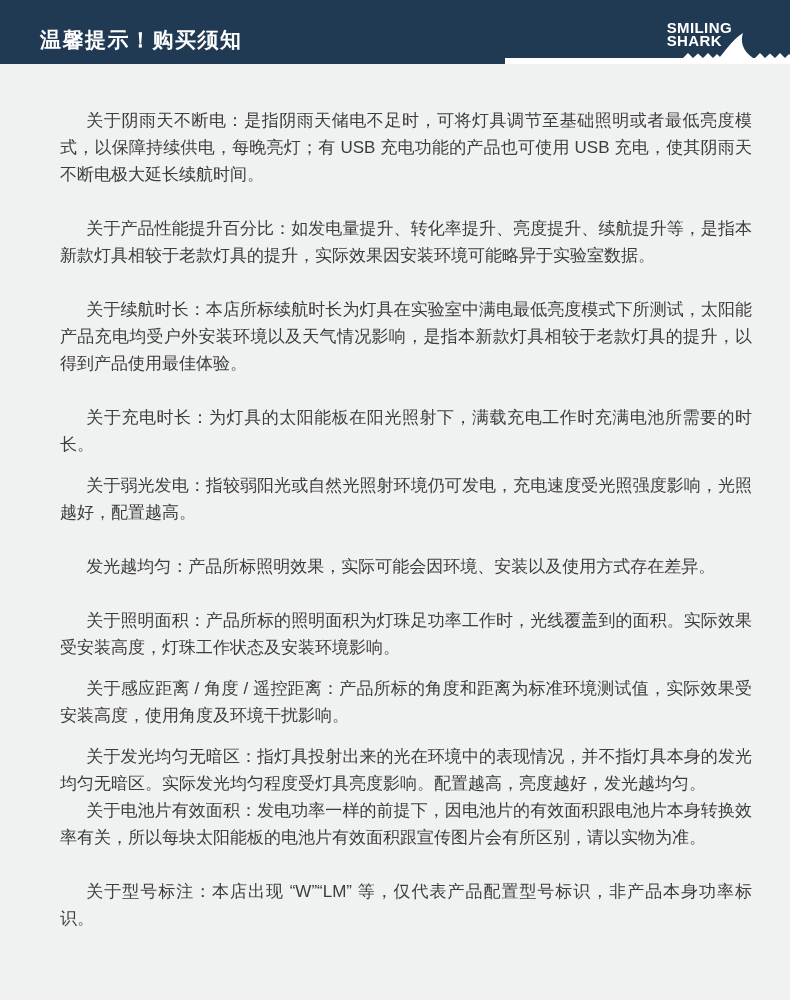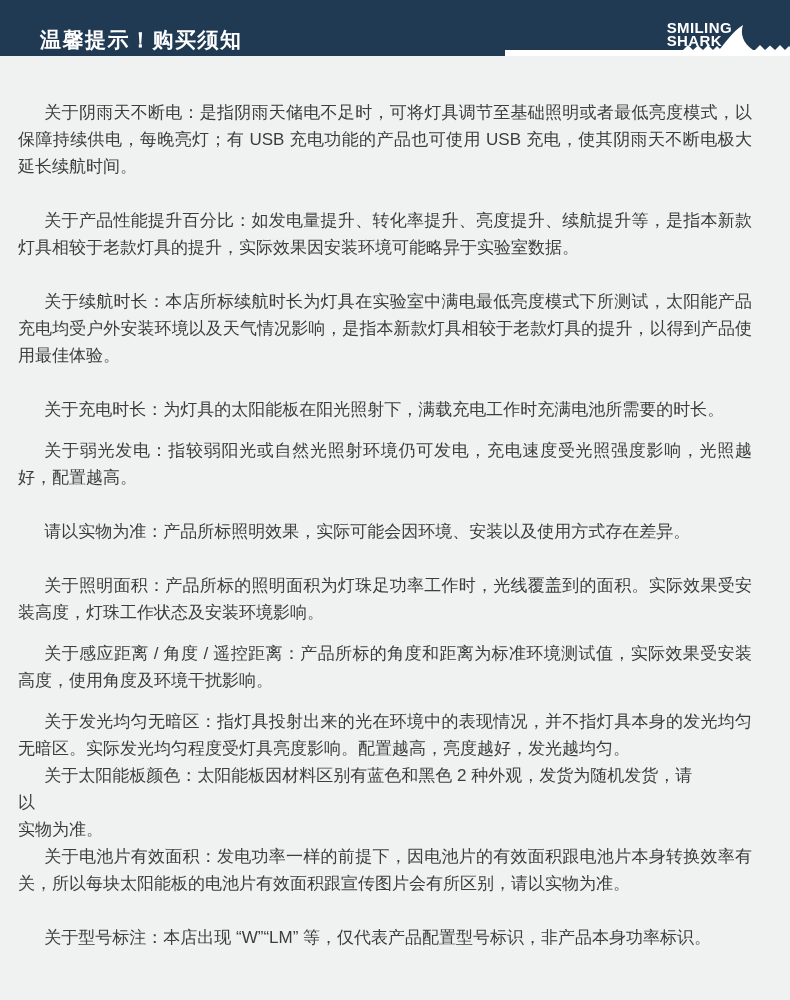--- a/index.html
+++ b/index.html
@@ -8,21 +8,21 @@
   }
   body {
     width: 790px;
     height: 1000px;
     overflow: hidden;
     background: #f0f1f1;
     font-family: "Liberation Sans", sans-serif;
   }
   .header {
     position: relative;
-    height: 56px;
+    height: 64px;
     background: #213a54;
   }
   .page-title {
     position: absolute;
     left: 40px;
     top: 26px;
     color: #ffffff;
     font-size: 21px;
     font-weight: bold;
     letter-spacing: 1.5px;
@@ -40,21 +40,21 @@
   }
   .brand div { display: block; }
   .waterline {
     position: absolute;
     right: 0;
     bottom: 0;
     width: 285px;
     height: 32px;
   }
   .content {
-    padding: 43px 38px 0 18px;
+    padding: 43px 38px 0 60px;
   }
   .content p {
     margin: 0 0 27px 0;
     font-size: 17px;
     line-height: 27px;
     color: #3d3d3d;
     text-align: justify;
     text-indent: 1.55em;
     white-space: pre-line;
   }
@@ -77,22 +77,19 @@
     <path fill="#ffffff" d="M250,26 l5,-5 l5,5 l5,-4.5 l5,4.5 l5,-5 l5,5 l4,-4 l4,4 z"></path>
   </svg>
 </div>
 
 <div class="content">
   <p>关于阴雨天不断电：是指阴雨天储电不足时，可将灯具调节至基础照明或者最低亮度模式，以保障持续供电，每晚亮灯；有 USB 充电功能的产品也可使用 USB 充电，使其阴雨天不断电极大延长续航时间。</p>
   <p>关于产品性能提升百分比：如发电量提升、转化率提升、亮度提升、续航提升等，是指本新款灯具相较于老款灯具的提升，实际效果因安装环境可能略异于实验室数据。</p>
   <p>关于续航时长：本店所标续航时长为灯具在实验室中满电最低亮度模式下所测试，太阳能产品充电均受户外安装环境以及天气情况影响，是指本新款灯具相较于老款灯具的提升，以得到产品使用最佳体验。</p>
   <p class="gap-s">关于充电时长：为灯具的太阳能板在阳光照射下，满载充电工作时充满电池所需要的时长。</p>
   <p>关于弱光发电：指较弱阳光或自然光照射环境仍可发电，充电速度受光照强度影响，光照越好，配置越高。</p>
-  <p>请以实物为准：产品所标照明效果，实际可能会因环境、安装以及使用方式存在差异。</p>
+  <p>发光越均匀：产品所标照明效果，实际可能会因环境、安装以及使用方式存在差异。</p>
   <p class="gap-s">关于照明面积：产品所标的照明面积为灯珠足功率工作时，光线覆盖到的面积。实际效果受安装高度，灯珠工作状态及安装环境影响。</p>
   <p class="gap-s">关于感应距离 / 角度 / 遥控距离：产品所标的角度和距离为标准环境测试值，实际效果受安装高度，使用角度及环境干扰影响。</p>
   <p class="gap-0">关于发光均匀无暗区：指灯具投射出来的光在环境中的表现情况，并不指灯具本身的发光均匀无暗区。实际发光均匀程度受灯具亮度影响。配置越高，亮度越好，发光越均匀。</p>
-  <p class="gap-0">关于太阳能板颜色：太阳能板因材料区别有蓝色和黑色 2 种外观，发货为随机发货，请
-以
-实物为准。</p>
   <p>关于电池片有效面积：发电功率一样的前提下，因电池片的有效面积跟电池片本身转换效率有关，所以每块太阳能板的电池片有效面积跟宣传图片会有所区别，请以实物为准。</p>
   <p>关于型号标注：本店出现 “W”“LM” 等，仅代表产品配置型号标识，非产品本身功率标识。</p>
 </div>
 
 </body></html>

